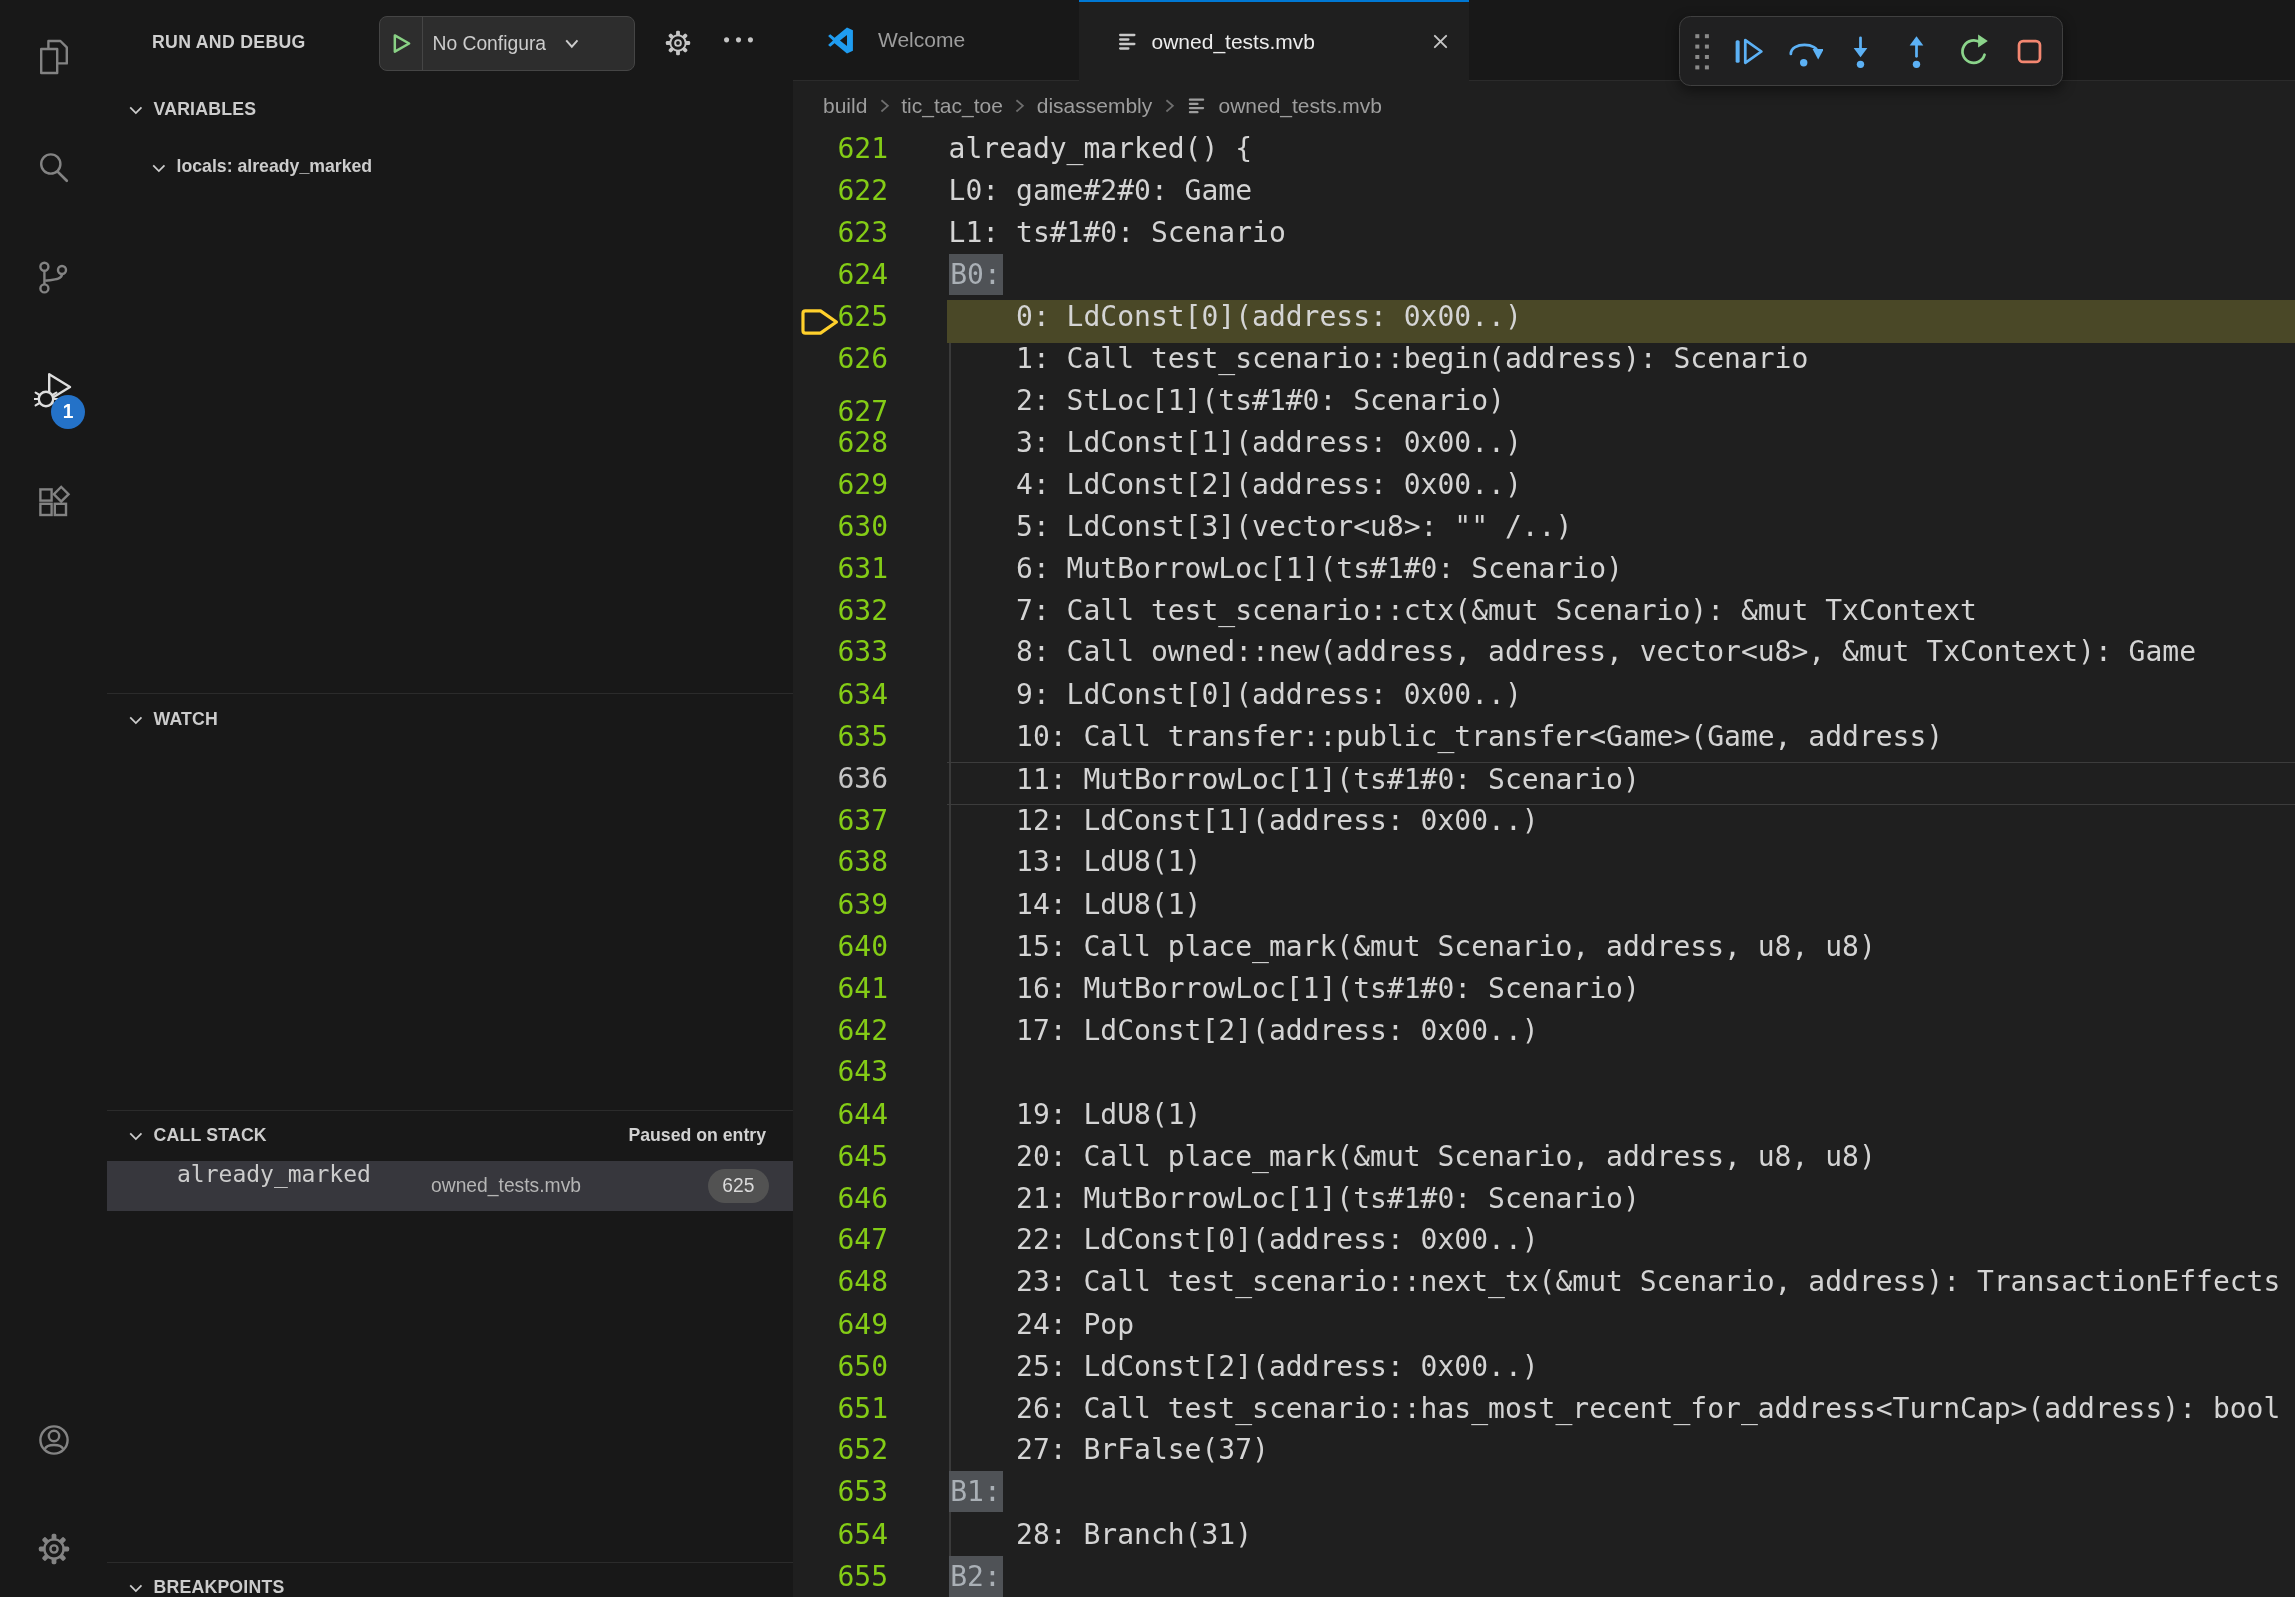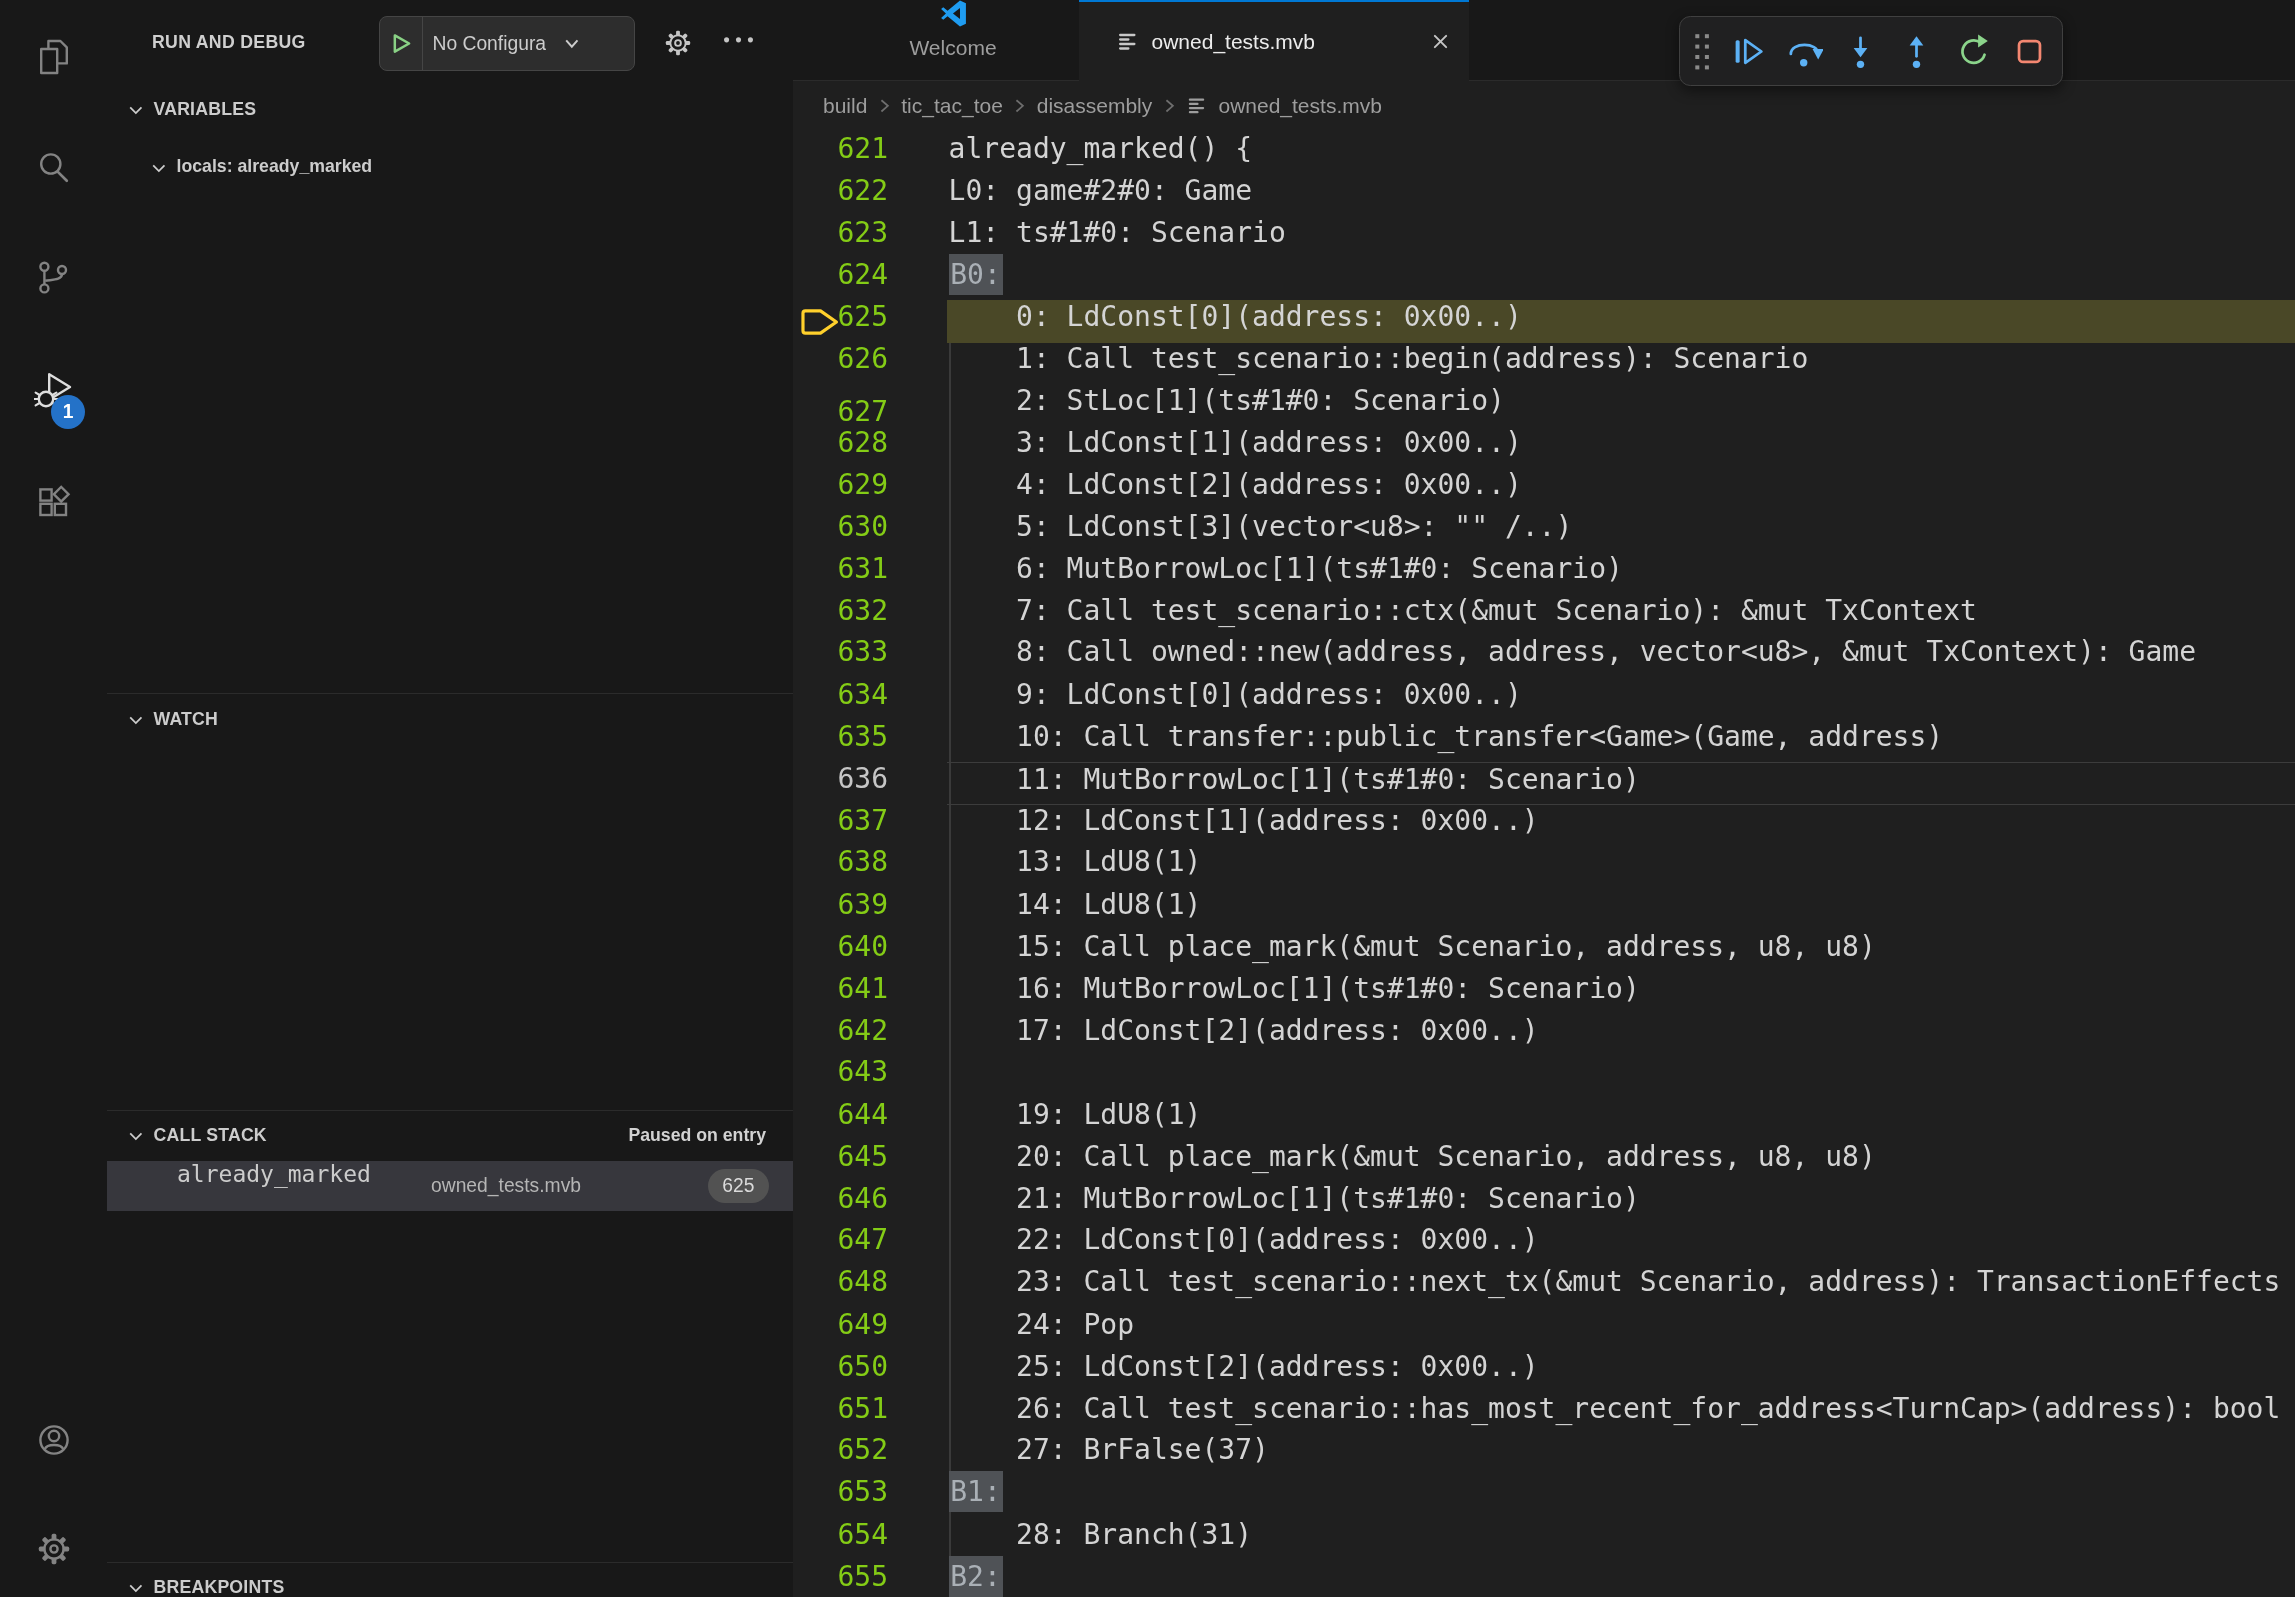--- a/index.html
+++ b/index.html
@@ -38,21 +38,21 @@
   .cs-name{position:absolute;left:70px;top:0;height:50px;line-height:50px;
            font:23px "DejaVu Sans Mono",monospace;color:#cccccc;}
   .cs-file{position:absolute;left:324px;top:0;height:50px;line-height:50px;font-size:19.3px;color:#b5b5b5;}
   .cs-badge{position:absolute;right:24px;top:8px;height:34px;line-height:34px;padding:0 14.5px;
             border-radius:17px;background:#525252;color:#dadada;font-size:19.3px;}
 
   
   #editor{position:absolute;left:793px;top:0;right:0;bottom:0;background:#1f1f1f;overflow:hidden;}
   #tabbar{position:absolute;left:0;top:0;right:0;height:80px;background:#181818;border-bottom:0.8px solid #2b2b2b;display:flex;}
   .tab{display:flex;align-items:center;font-size:21px;box-sizing:border-box;}
-  .tab-welcome{width:286px;padding-left:34px;gap:9px;color:#9d9d9d;flex-direction:column;}
+  .tab-welcome{width:286px;padding-left:34px;gap:24px;color:#9d9d9d;}
   .tab-active{width:390px;padding-left:37px;gap:13px;color:#ececec;background:#1f1f1f;
               border-top:2.4px solid #0078d4;height:81px;position:relative;}
   .tab-close{position:absolute;right:17.7px;top:29px;}
 
   #crumbs{position:absolute;left:0;top:81px;right:0;height:49px;background:#1f1f1f;display:flex;
           align-items:center;padding-left:30px;gap:11.3px;color:#9d9d9d;font-size:21px;}
 
   #gutter{position:absolute;left:0;top:132px;bottom:0;width:95px;overflow:hidden;}
   .gnum{position:absolute;right:0;width:95px;height:43px;line-height:42px;text-align:right;
         font:28px "DejaVu Sans Mono",monospace;color:#84cc16;}

